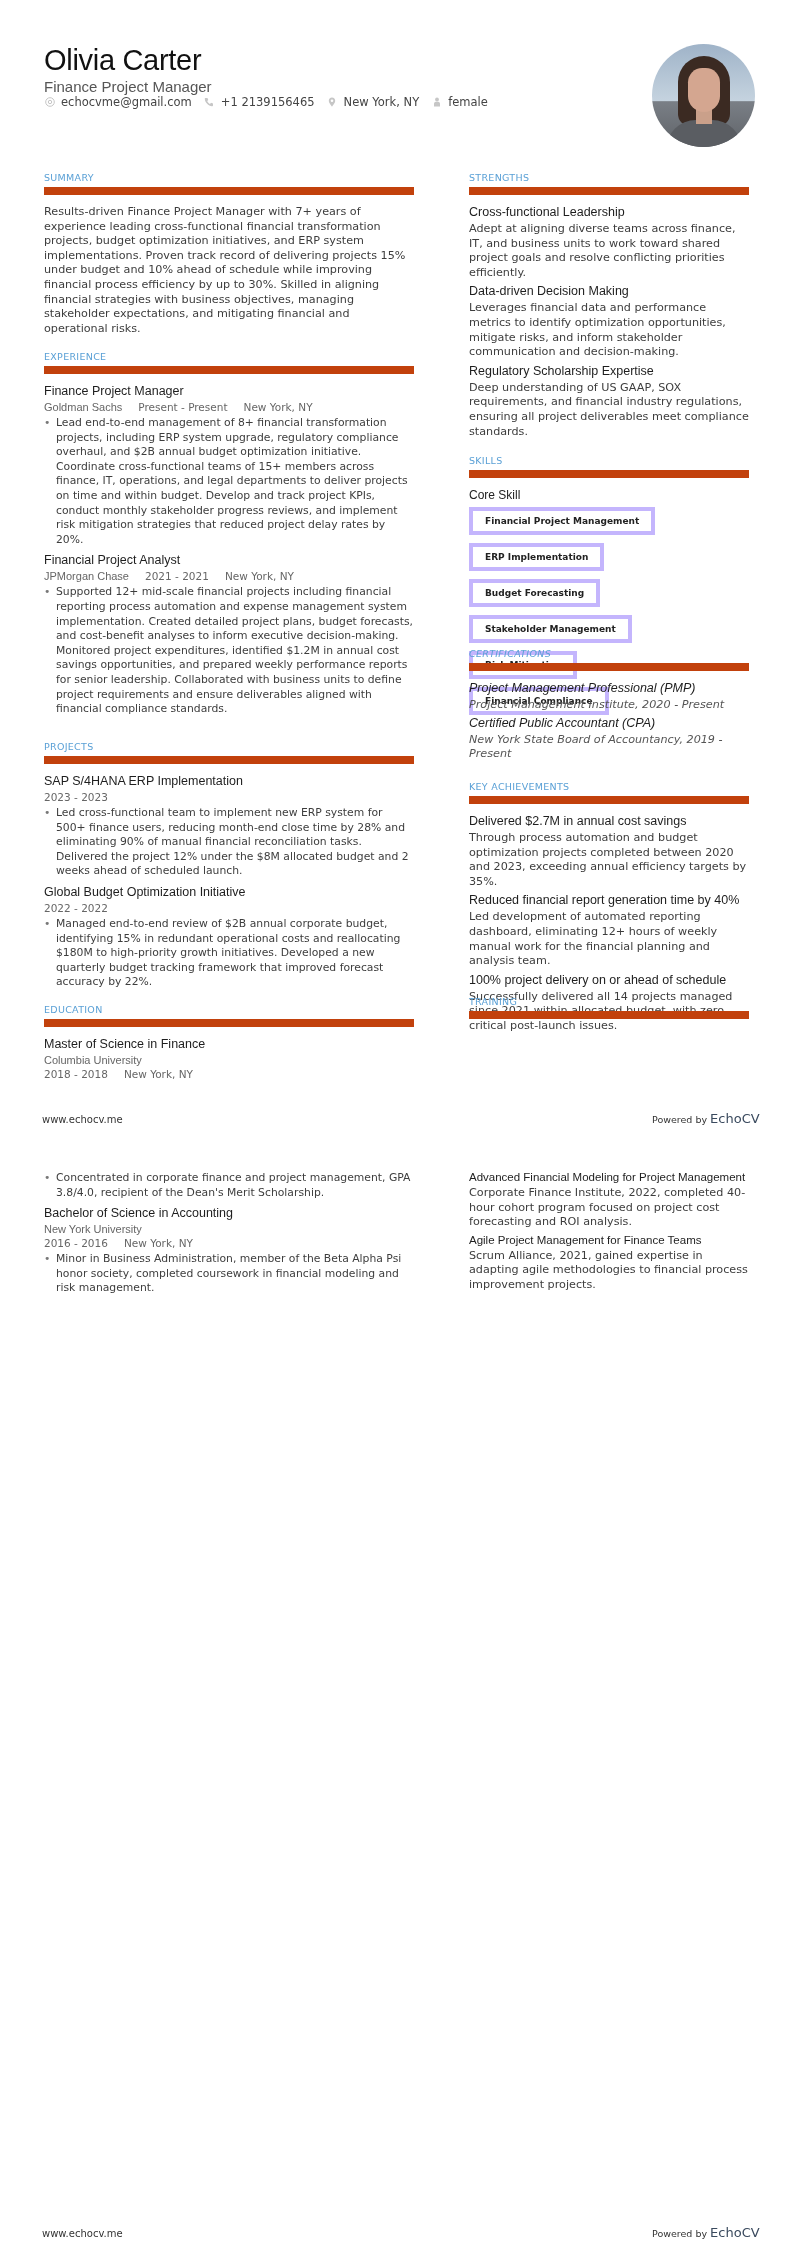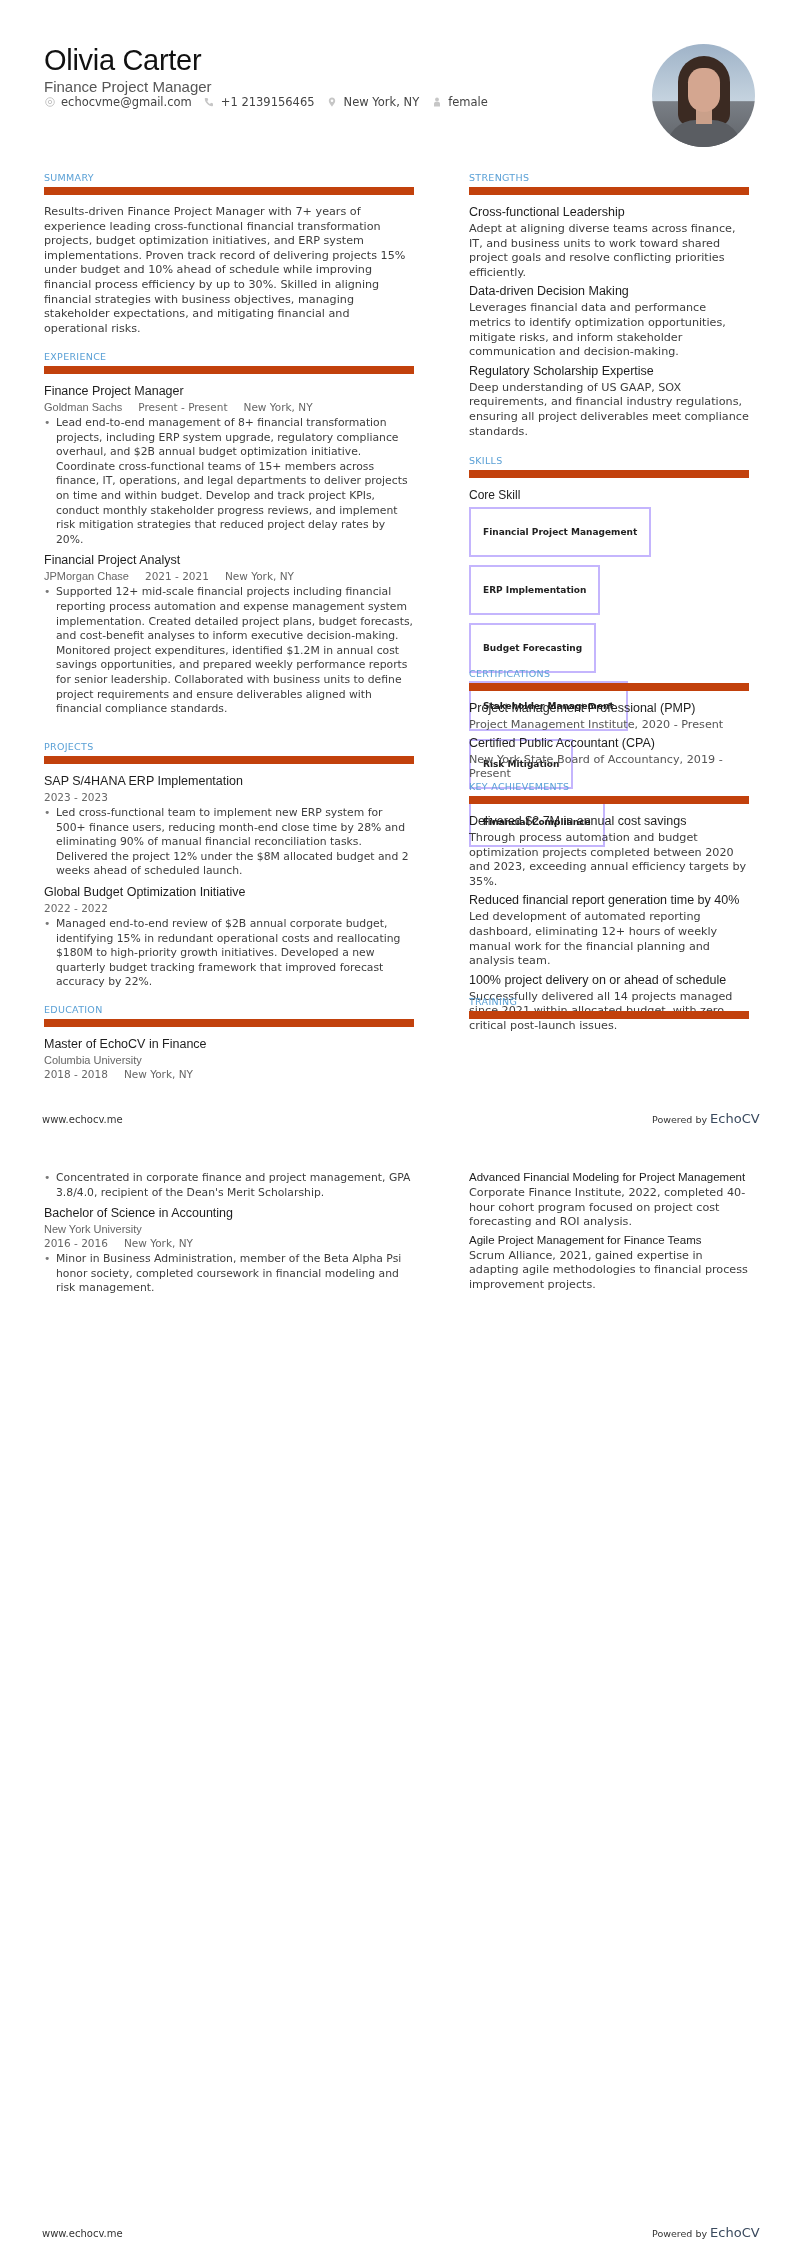--- a/index.html
+++ b/index.html
@@ -30,21 +30,21 @@
   .item-title { font-size: 12.5px; color: #1e1e1e; margin-bottom: 3px; }
   .meta { font-size: 10.5px; color: #666; display: flex; margin-bottom: 3px; font-family: "DejaVu Sans", sans-serif; }
   .meta span { margin-right: 16px; }
   .meta .sub { font-family: "Liberation Sans", sans-serif; font-size: 11px; }
   .bullet { position: relative; padding-left: 12px; font-size: 10.8px; line-height: 14.6px; color: #3d3d3d; font-family: "DejaVu Sans", sans-serif; margin-bottom: 6px; }
   .bullet::before { content: "•"; position: absolute; left: 0; top: 0; color: #777; }
   .sub-line { font-size: 11px; color: #666; margin-bottom: 2px; }
 
   .skill-group { font-size: 12px; color: #222; margin-bottom: 5px; }
   .chips { display: flex; flex-wrap: wrap; }
-  .chip { border: 2px solid #c4b5fd; font-size: 9px; font-weight: bold; color: #222; padding: 18px 12px; margin: 0 20px 8px 0; font-family: "DejaVu Sans", sans-serif; }
+  .chip { border: 4px solid #c4b5fd; font-size: 9px; font-weight: bold; color: #222; padding: 5px 12px; margin: 0 20px 8px 0; font-family: "DejaVu Sans", sans-serif; }
 
   .footer { position: absolute; font-size: 10px; color: #333; font-family: "DejaVu Sans", sans-serif; }
   .footer.right-f { font-size: 9.5px; text-align: right; }
   .footer .brand { font-size: 13px; color: #3a4a5e; }
 </style>
 </head>
 <body>
 
 <div class="name">Olivia Carter</div>
 <div class="headline">Finance Project Manager</div>
@@ -135,21 +135,21 @@
     <div class="meta">
         <span>2022 - 2022</span>
       </div>
     <div class="bullet">Managed end-to-end review of $2B annual corporate budget, identifying 15% in redundant operational costs and reallocating $180M to high-priority growth initiatives. Developed a new quarterly budget tracking framework that improved forecast accuracy by 22%.</div>
   </div>
 </div>
 
 <div class="col left" style="top:1004px;">
   <div class="sec-title">EDUCATION</div>
   <div>
-    <div class="item-title">Master of EchoCV in Finance</div>
+    <div class="item-title">Master of Science in Finance</div>
     <div class="sub-line">Columbia University</div>
     <div class="meta">
       <span>2018 - 2018</span>
       <span>New York, NY</span>
     </div>
   </div>
 </div>
 
 <div class="col right" style="top:172px;">
   <div class="sec-title">STRENGTHS</div>
@@ -173,21 +173,21 @@
   <div class="chips">
     <span class="chip" style="margin-right:60px;">Financial Project Management</span>
     <span class="chip">ERP Implementation</span>
     <span class="chip" style="margin-right:60px;">Budget Forecasting</span>
     <span class="chip">Stakeholder Management</span>
     <span class="chip" style="margin-right:60px;">Risk Mitigation</span>
     <span class="chip">Financial Compliance</span>
   </div>
 </div>
 
-<div class="col right" style="top:668px;">
+<div class="col right" style="top:648px;font-style:italic;">
   <div class="sec-title">CERTIFICATIONS</div>
   <div style="margin-bottom:3px;">
     <div class="item-title">Project Management Professional (PMP)</div>
     <div class="para" style="color:#555;">Project Management Institute, 2020 - Present</div>
   </div>
   <div>
     <div class="item-title">Certified Public Accountant (CPA)</div>
     <div class="para" style="color:#555;">New York State Board of Accountancy, 2019 - Present</div>
   </div>
 </div>

